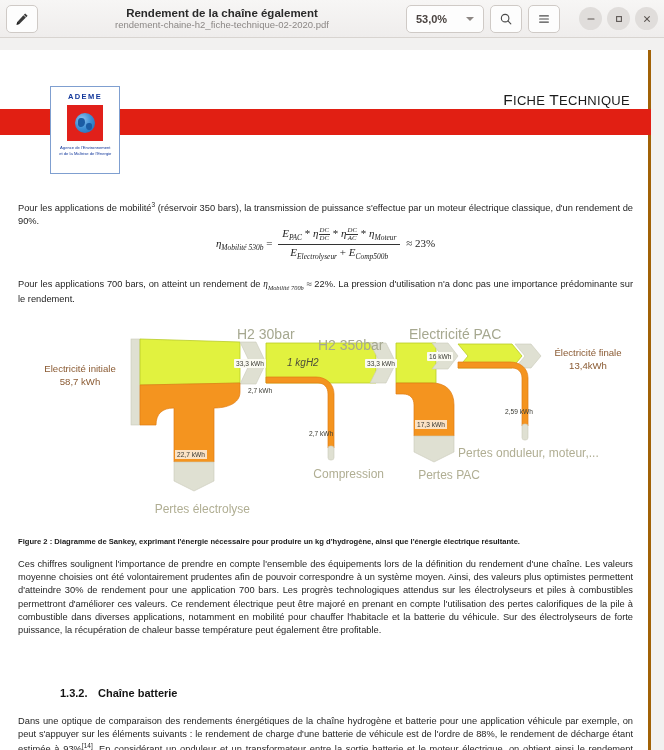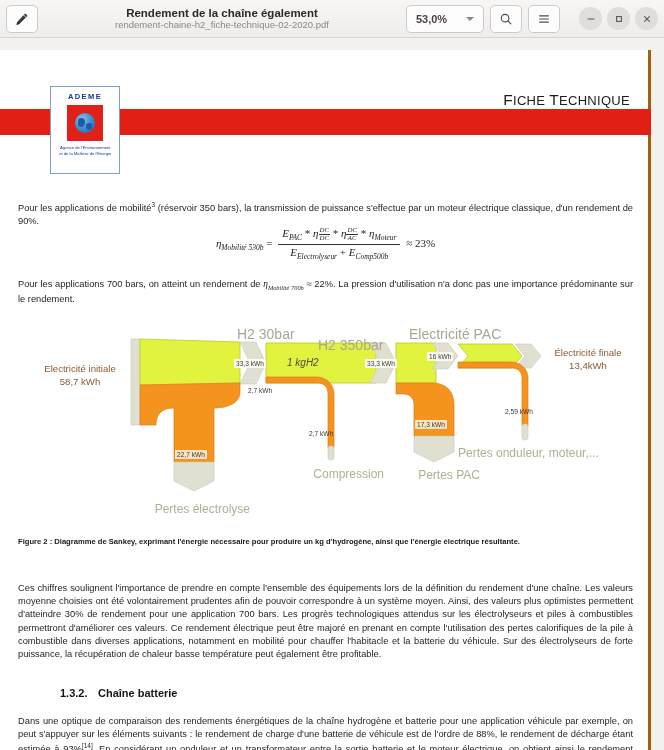--- a/index.html
+++ b/index.html
@@ -90,21 +90,21 @@
   }
   .fiche .big{font-size:15.5px;}
 
   
   .txt{
     position:absolute;color:#1f1f1f;font-size:9.3px;line-height:1.42;
     text-align:justify;font-family:"Liberation Sans",sans-serif;
   }
   .p1{left:18px;top:150px;width:615px;}
   .p2{left:18px;top:228px;width:615px;}
-  .p3{left:18px;top:508px;width:615px;margin-top:24px;}
+  .p3{left:18px;top:508px;width:615px;}
   .p4{left:18px;top:665px;width:615px;}
   sup{font-size:6.5px;vertical-align:super;}
 
   
   .formula{
     position:absolute;left:0;width:651px;text-align:center;
     font-family:"Liberation Serif",serif;font-style:italic;color:#222;
   }
   .f1{top:176px;font-size:11px;}
   .frac{display:inline-block;vertical-align:middle;text-align:center;margin:0 3px;}

